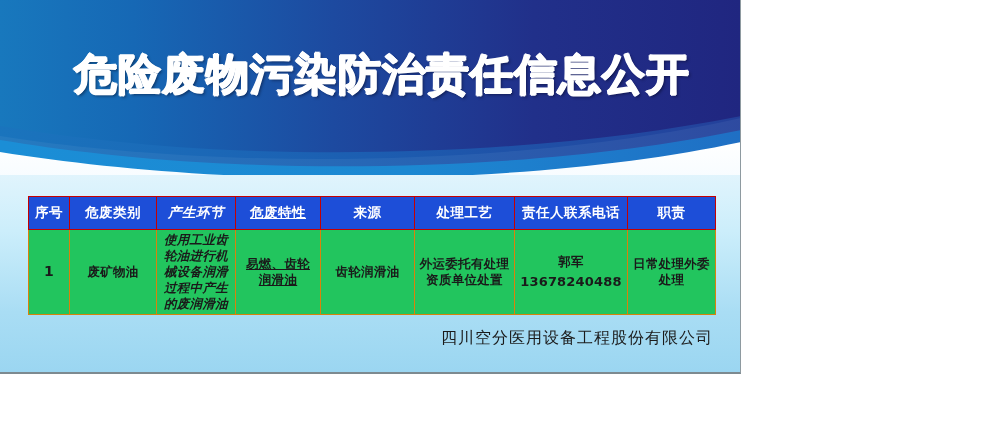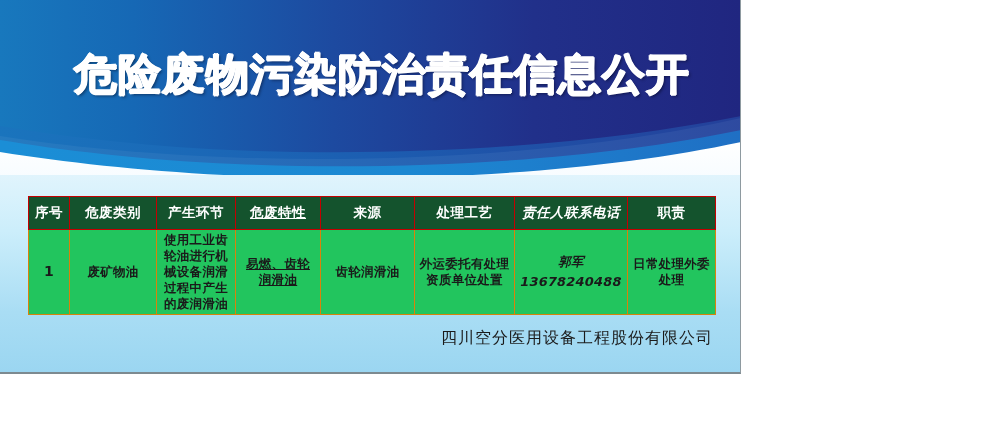--- a/index.html
+++ b/index.html
@@ -86,45 +86,45 @@
   }
   .info-table th,
   .info-table td {
     border: 1px solid #d9820c;
     padding: 0;
     vertical-align: middle;
     text-align: center;
     font-family: "DejaVu Sans", "Liberation Sans", sans-serif;
   }
   .info-table thead th {
-    background: #14532d;
+    background: #1d4ed8;
     color: #ffffff;
     font-size: 13.5px;
     font-weight: bold;
     height: 32px;
     border: 1px solid #c40000;
     letter-spacing: 0.5px;
   }
   .info-table tbody td {
     background: #22c55e;
     color: #1a1a1a;
     font-size: 12.5px;
     font-weight: bold;
     height: 78px;
     line-height: 1.28;
     letter-spacing: 0.3px;
   }
   .cell-pad { padding: 2px 4px; display: block; }
   .c-idx   { width: 40px; }
   .c-cat   { width: 86px; }
-  .c-proc  { width: 78px; }
+  .c-proc  { width: 78px; font-style: italic; }
   .c-char  { width: 84px; text-decoration: underline; }
   .c-src   { width: 93px; }
   .c-tech  { width: 99px; margin-left: 21px; }
-  .c-phone { width: 112px; font-style: italic; }
+  .c-phone { width: 112px; }
   .c-duty  { width: 87px; }
   .num-cell { font-size: 14px; }
   .phone-num { font-size: 13px; letter-spacing: 0.2px; }
 
   
   .company {
     position: absolute;
     left: 28px;
     top: 328px;
     width: 685px;

